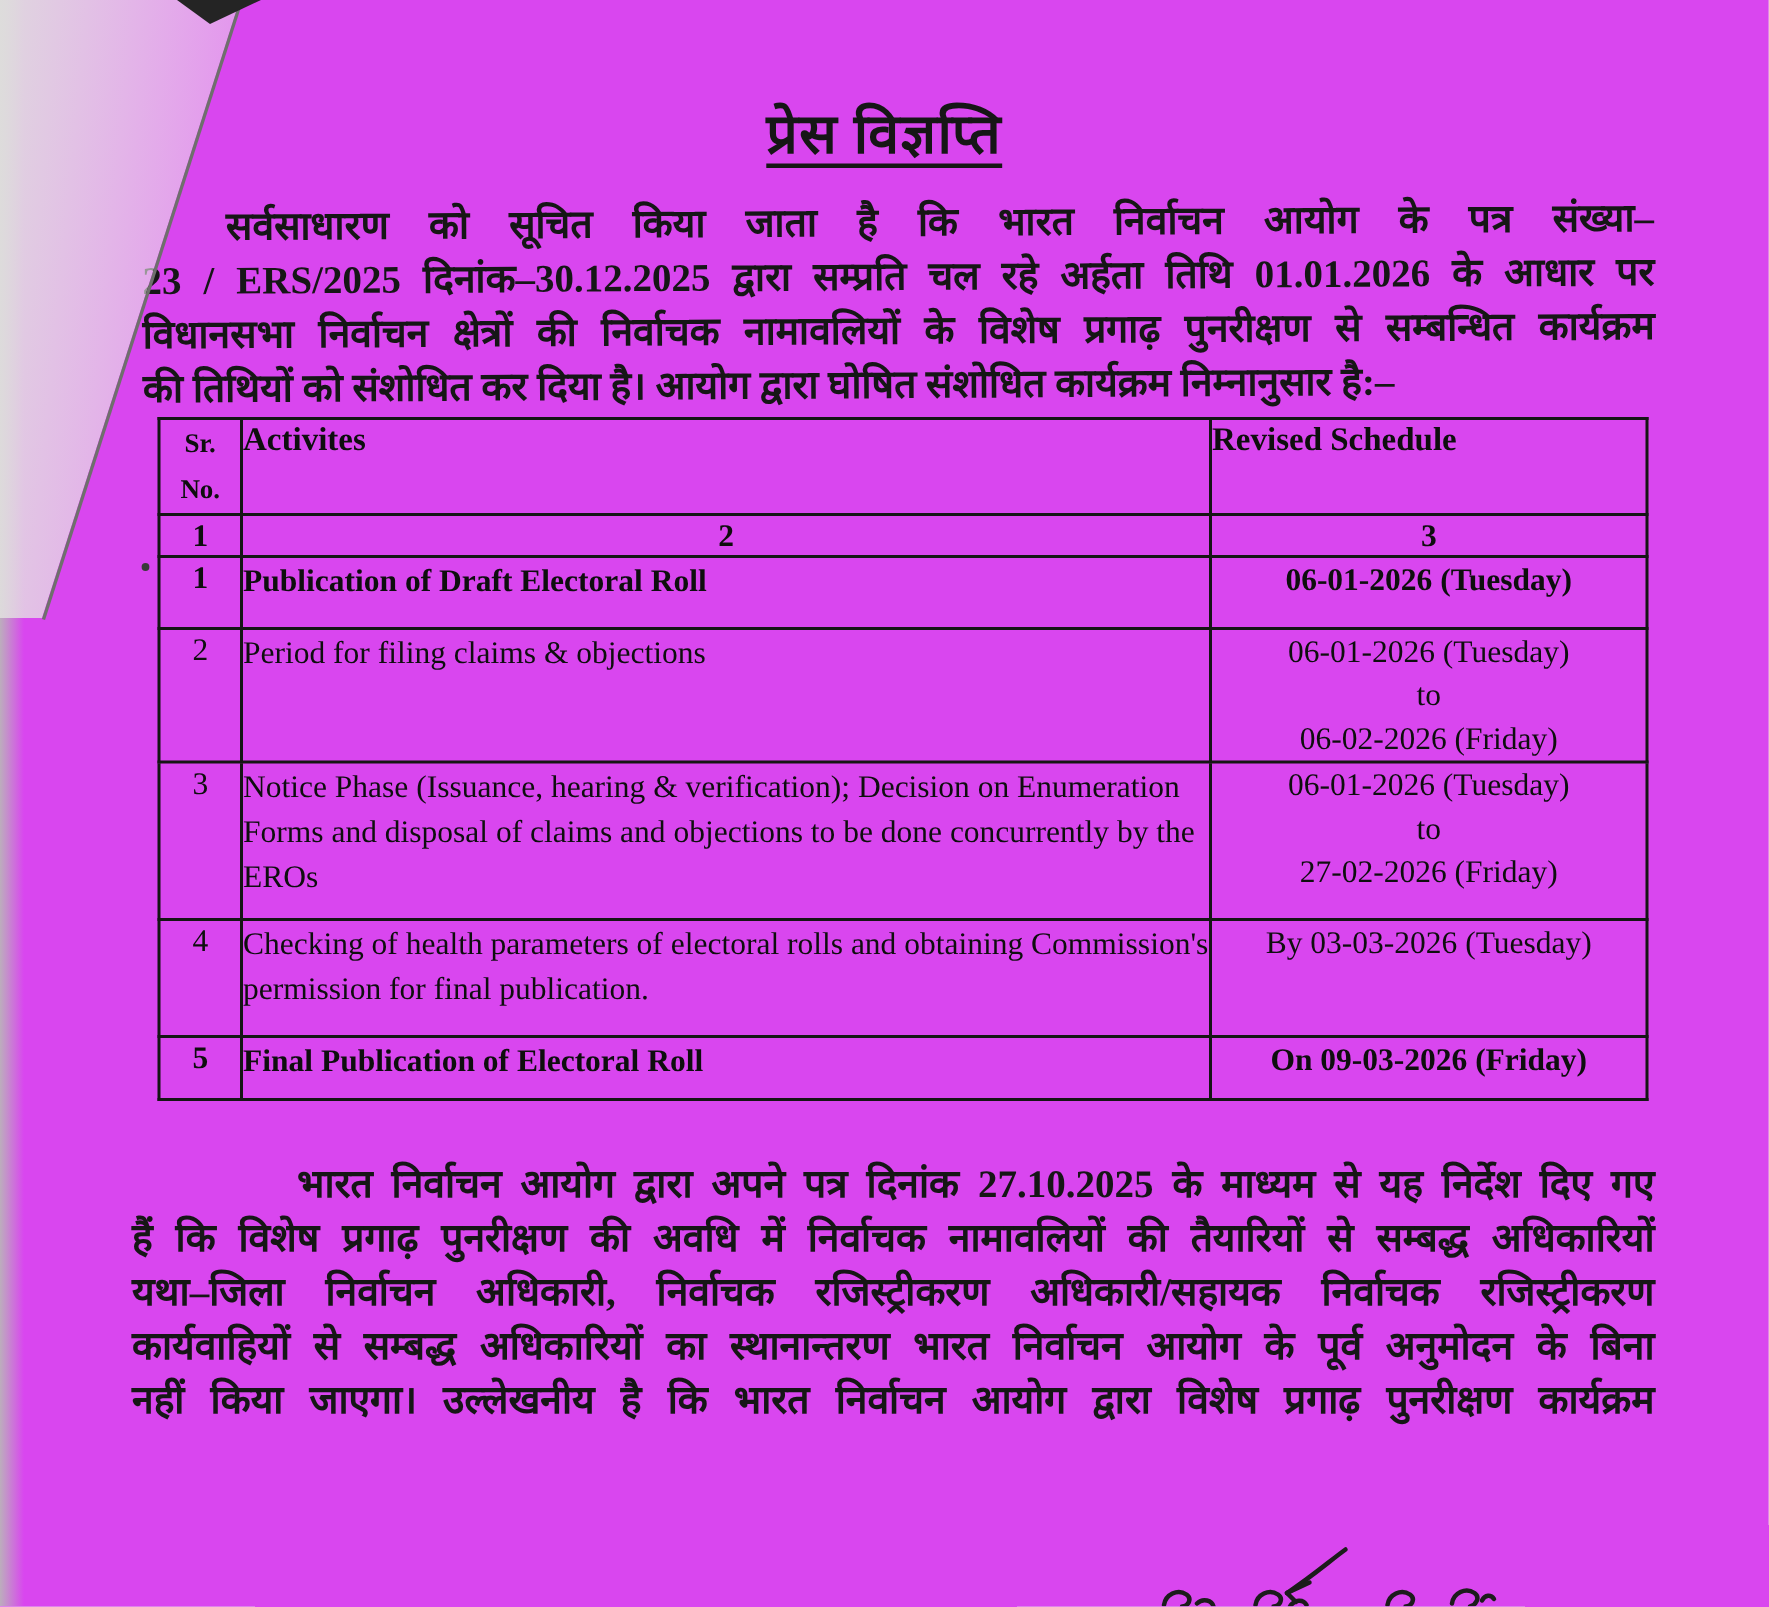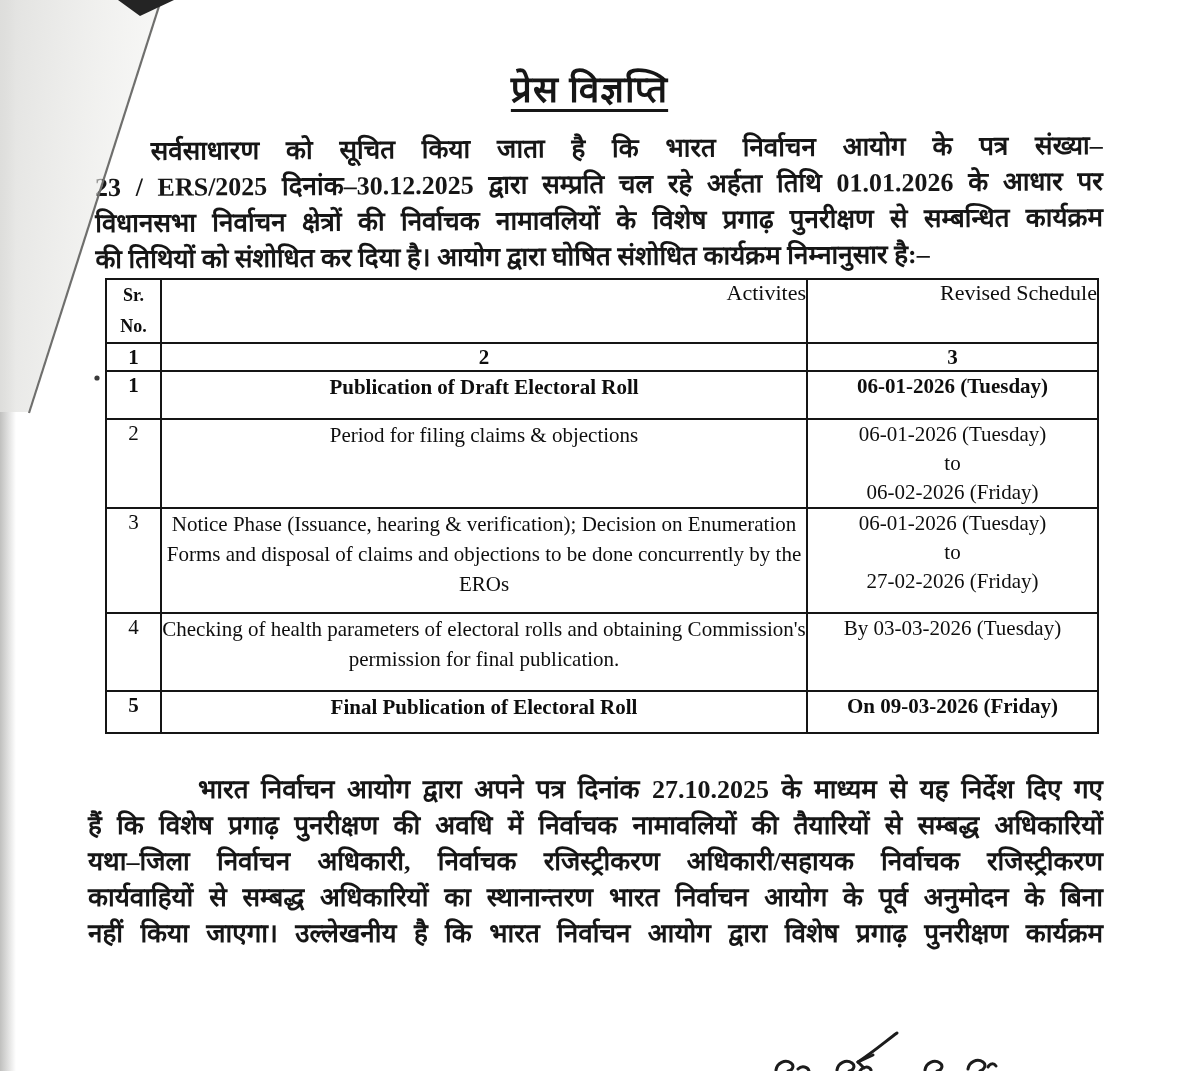--- a/index.html
+++ b/index.html
@@ -3,21 +3,21 @@
 <meta charset="utf-8">
 <style>
   html,body{margin:0;padding:0;}
   body{
     width:1179px;height:1071px;
     background:#e9e9e7;
     font-family:"Liberation Serif","DejaVu Serif",serif;
   }
   .page{
     position:relative;width:1179px;height:1071px;overflow:hidden;
-    background:#ffffff;color:#161616;
+    background:#d946ef;color:#161616;
   }
   
   .artifacts{position:absolute;left:0;top:0;width:1179px;height:1071px;pointer-events:none;z-index:5;}
   
   .title{
     position:absolute;top:62px;left:0;width:100%;
     text-align:center;margin:0;
   }
   .title span{
     font-size:37px;font-weight:700;letter-spacing:1px;
@@ -49,24 +49,24 @@
   col.c-act{width:646px;}
   col.c-sch{width:291px;}
   tr.head-row{height:62px;}
   tr.num-row{height:27px;}
   tr.r1{height:48px;}
   tr.r2{height:89px;}
   tr.r3{height:105px;}
   tr.r4{height:78px;}
   tr.r5{height:42px;}
   th.srh{font-weight:700;text-align:center;white-space:pre-line;line-height:31px;padding-top:2px;font-size:18px;}
-  th.acth,th.schh{font-weight:400;text-align:right;padding-top:3px;font-size:22px;}
+  th.acth,th.schh{font-weight:700;text-align:left;padding-top:3px;font-size:22px;}
   td.num{font-weight:700;text-align:center;line-height:26px;font-size:21px;}
   td.sr{text-align:center;padding-top:5px;line-height:26px;}
-  td.act{text-align:center;padding:5px 18px 0 14px;line-height:30px;}
+  td.act{text-align:left;padding:5px 18px 0 14px;line-height:30px;}
   td.sch{text-align:center;padding-top:3px;line-height:29px;white-space:pre-line;margin-left:44px;}
   tr.boldrow td{font-weight:700;}
   
   .signature{position:absolute;left:740px;top:1015px;width:300px;height:56px;z-index:6;}
 </style>
 </head>
 <body>
 
 <div class="page">
 

